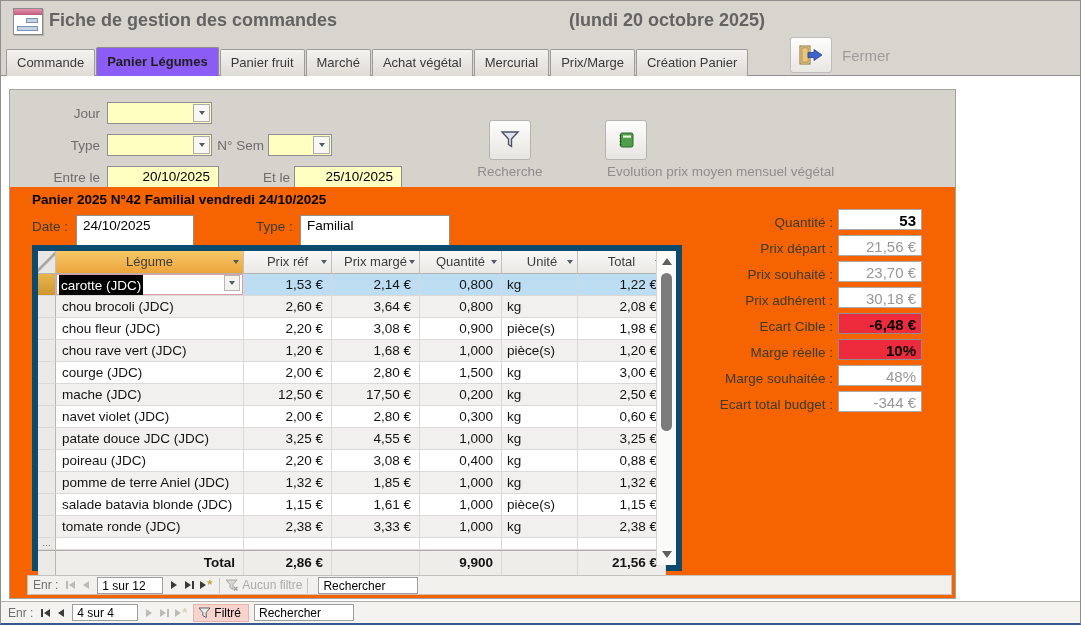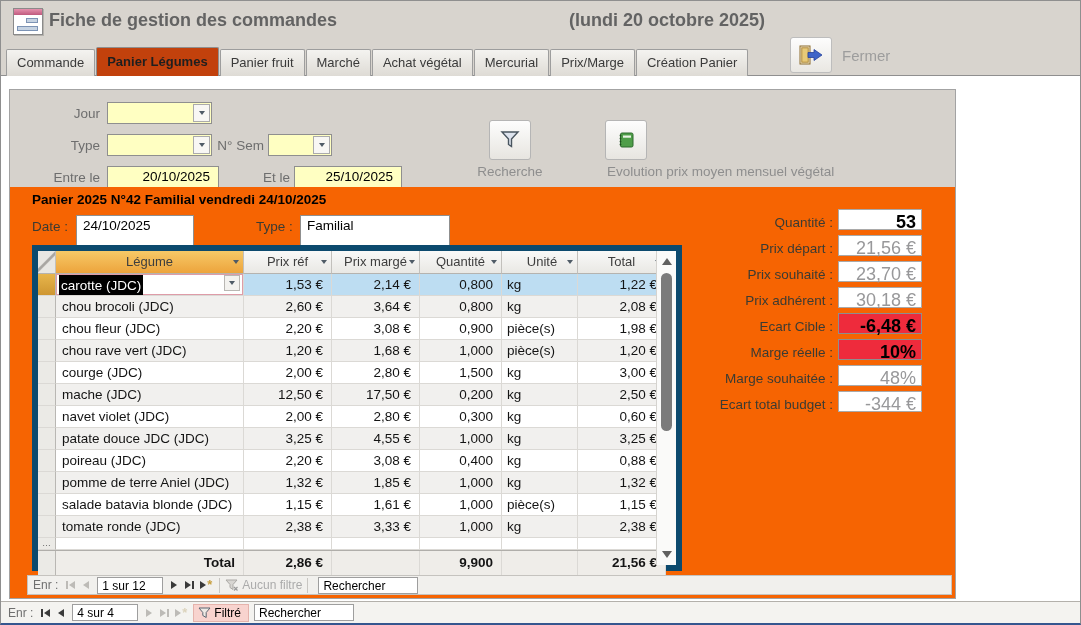--- a/index.html
+++ b/index.html
@@ -20,21 +20,21 @@
   .app-title { position:absolute; left:48px; top:9px; font-size:18px; font-weight:bold; color:#636363; }
   .app-date  { position:absolute; left:568px; top:9px; font-size:18px; font-weight:bold; color:#636363; }
 
   
   .tabstrip { position:absolute; top:41px; left:0; right:0; height:34px; background:#D8D4CE;
               border-bottom:1px solid #8F8F8F; }
   .tablist { position:absolute; left:5px; bottom:-1px; display:flex; align-items:flex-end; }
   .tab { height:27px; line-height:26px; padding:0 10px; margin-right:1px; font-size:13px; color:#3A3A3A;
          background:linear-gradient(#F4F3F0,#DEDBD5); border:1px solid #9D9D9D; border-bottom:none;
          border-radius:2px 2px 0 0; white-space:nowrap; cursor:default; }
-  .tab.active { height:29px; line-height:28px; background:#c2410c; font-weight:bold; color:#1F1F1F;
+  .tab.active { height:29px; line-height:28px; background:#8b5cf6; font-weight:bold; color:#1F1F1F;
          border-color:#8F8F8F;margin-top:18px; }
 
   .close-btn { position:absolute; left:789px; top:36px; width:42px; height:36px;
          background:linear-gradient(#FDFDFD,#E9E7E2); border:1px solid #BDBDBD; border-radius:3px;
          display:flex; align-items:center; justify-content:center; }
   .close-label { position:absolute; left:841px; top:46px; font-size:15px; color:#9D9D9D; }
 
   
   .content { position:absolute; top:75px; left:0; right:0; bottom:22px; background:#fff; }
   .panel { position:absolute; left:8px; top:13px; width:947px; height:510px; border:1px solid #A3A3A3; }
@@ -99,21 +99,21 @@
           border-right:5px solid transparent; }
   .sarr.up { top:7px; border-bottom:7px solid #606060; }
   .sarr.down { bottom:7px; border-top:7px solid #606060; }
   .sthumb { position:absolute; left:4px; top:22px; width:11px; height:158px; background:#7B7B7B;
             border-radius:6px; }
 
   
   .summary { position:absolute; left:617px; top:22px; width:295px; }
   .sumrow { display:flex; justify-content:flex-end; align-items:flex-end; height:21px; margin-bottom:5px; }
   .sumlabel { font-size:13.5px; color:#3B3B33; margin-right:5px; }
-  .sumval { width:84px; height:21px; background:#fff; border:1px solid #A9A9A9; font-size:18px;
+  .sumval { width:84px; height:21px; background:#fff; border:1px solid #A9A9A9; font-size:15px;
             text-align:right; padding:2px 5px 0 0; }
   .sumval.muted { color:#98989A; }
   .sumval.bold { color:#000; font-weight:bold; }
   .sumval.alert { background:#EE2B3C; color:#000; font-weight:bold; border-color:#8E8E8E; }
 
   
   .innernav { position:absolute; left:17px; right:3px; top:388px; height:20px; background:#F1F0ED;
               border:1px solid #C5C3BF; display:flex; align-items:center; padding-left:5px; }
   .outernav { position:absolute; left:0; right:0; bottom:0; height:22px; background:#F4F3F0;
               border-top:1px solid #B3B0AB; display:flex; align-items:center; padding-left:7px; }

